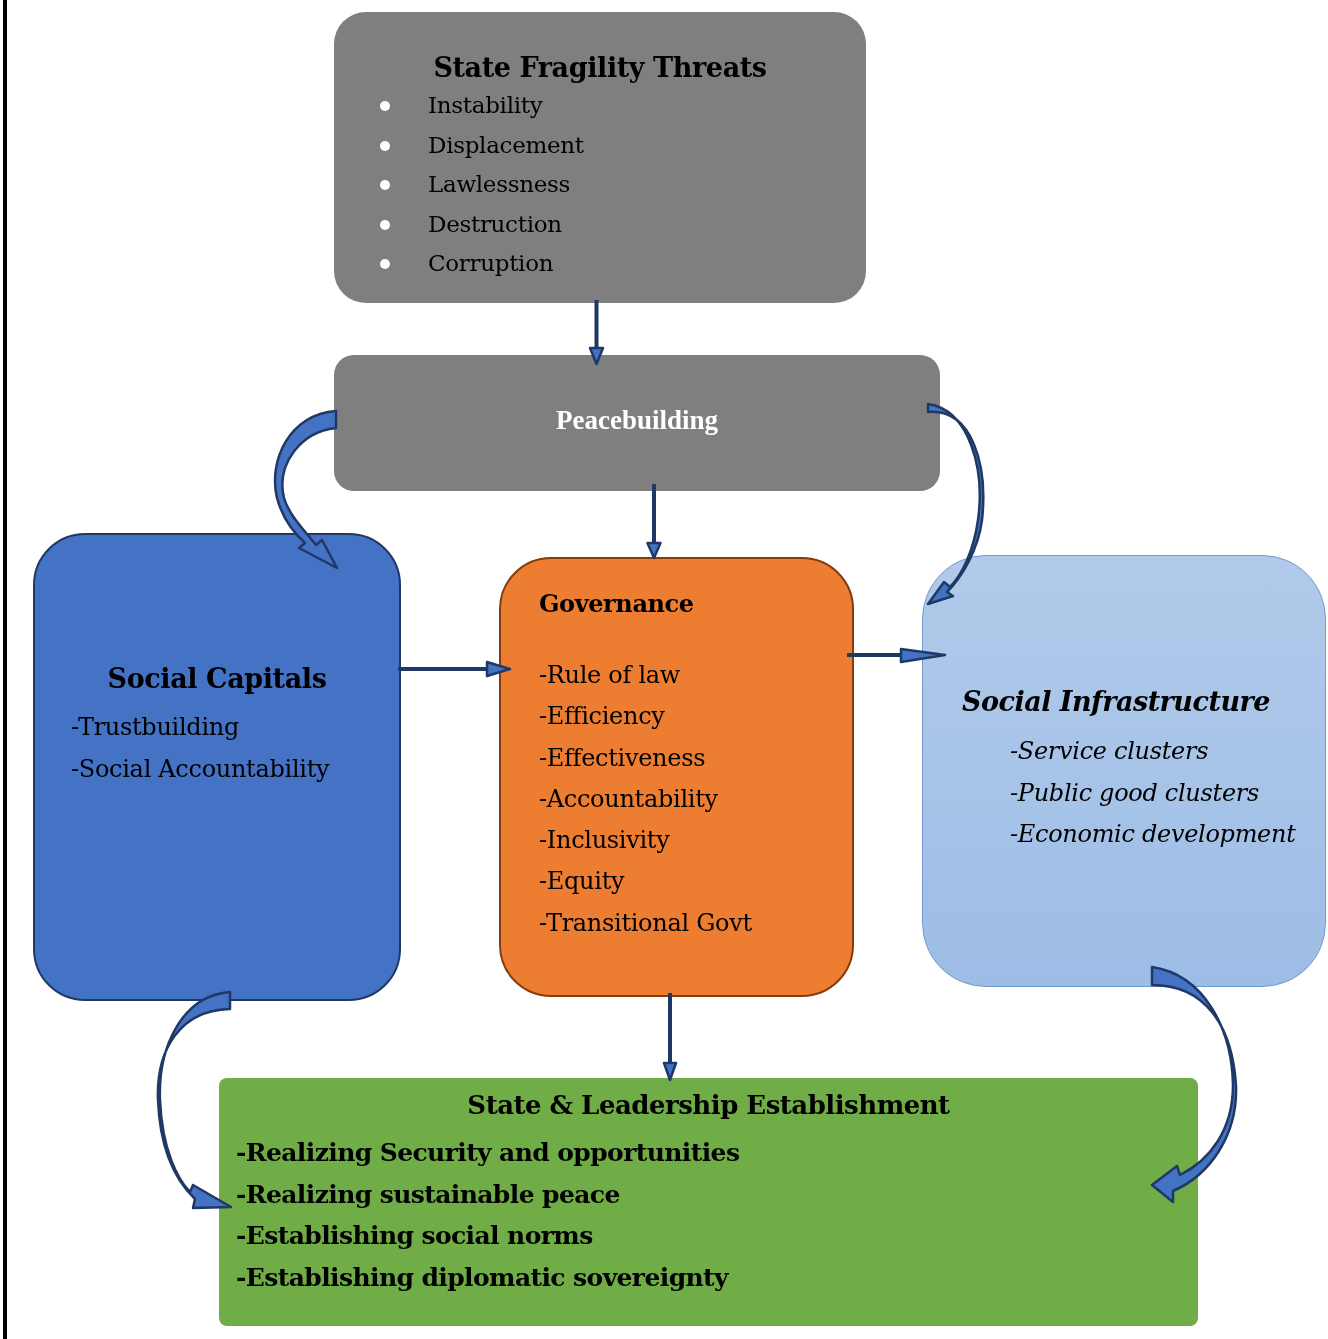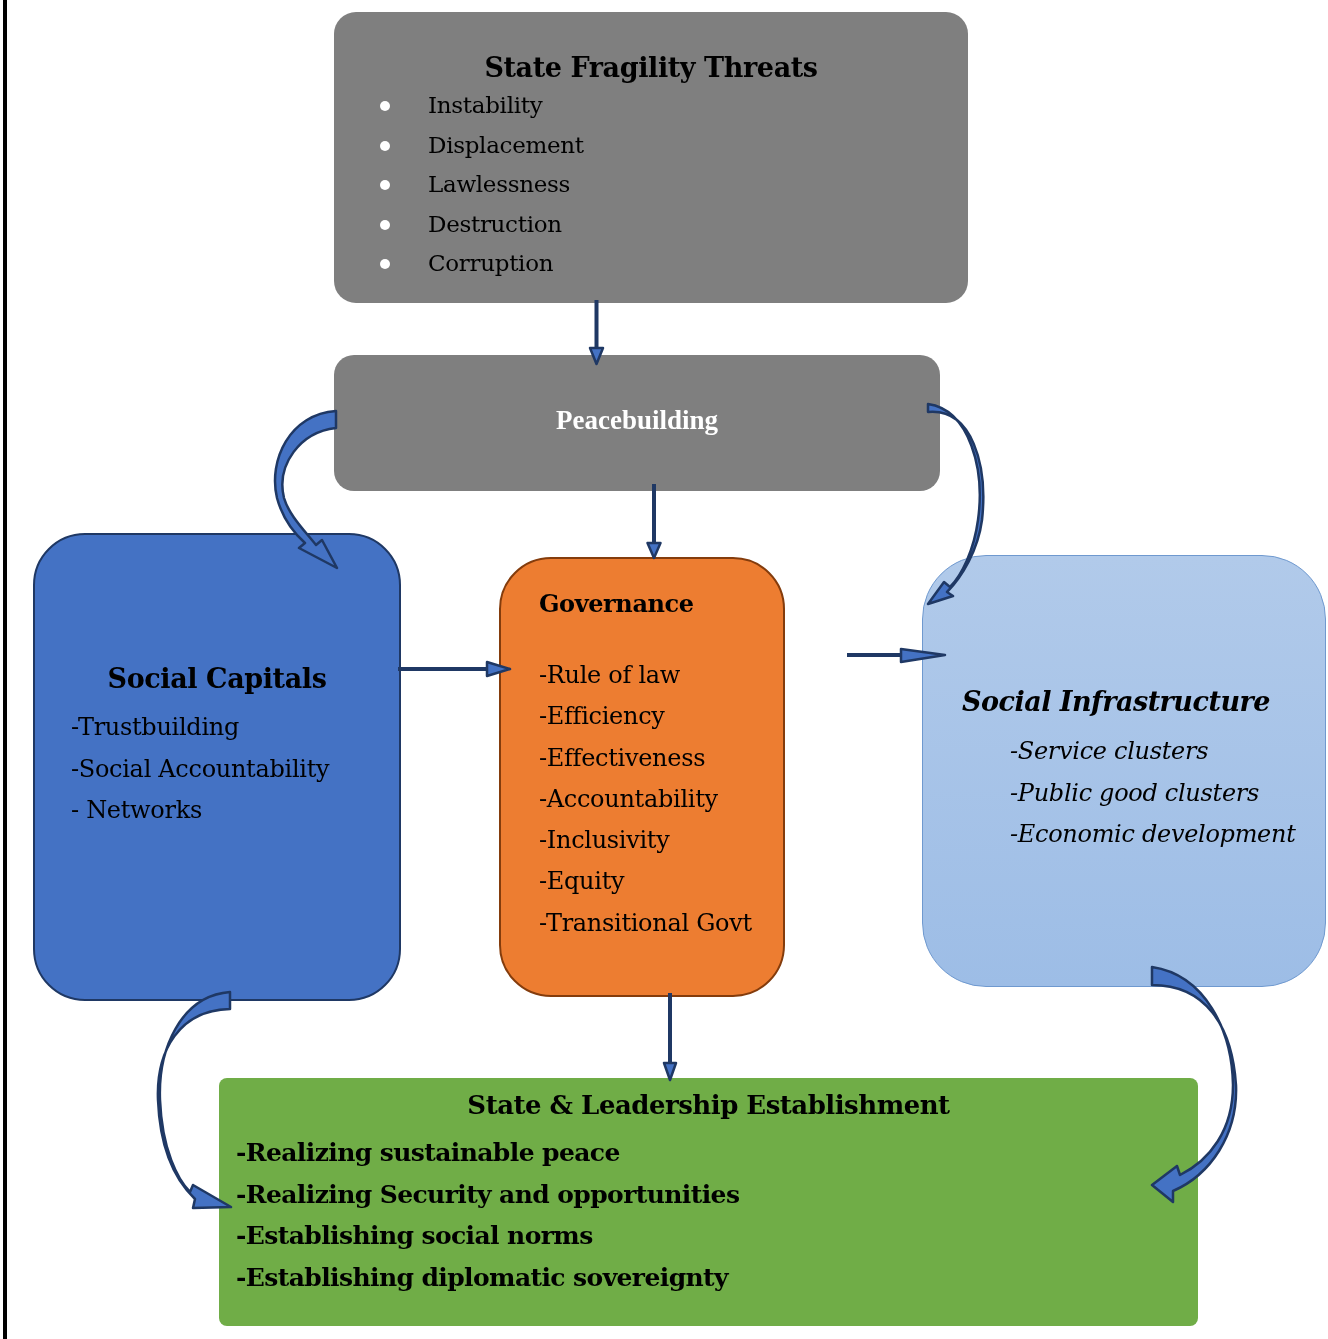--- a/index.html
+++ b/index.html
@@ -1,30 +1,30 @@
 <!DOCTYPE html>
 <html><head>
   <meta charset="utf-8">
   <style>
     html, body { margin: 0; padding: 0; background: #ffffff; }
     body { width: 1328px; height: 1339px; position: relative; overflow: hidden; }
     .page-border { position: absolute; left: 3px; top: 0; width: 4px; height: 1339px; background: #000; }
     .box { position: absolute; box-sizing: border-box; color: #000; font-family: "DejaVu Serif", "Liberation Serif", serif; }
-    .threats { left: 334px; top: 12px; width: 634px; height: 291px; background: #7f7f7f; border-radius: 22px; }
+    .threats { left: 334px; top: 12px; width: 532px; height: 291px; background: #7f7f7f; border-radius: 32px; }
     .threats .title { position: absolute; left: 0; right: 0; top: 40px; text-align: center; font-weight: bold; font-size: 27px; letter-spacing: -0.4px; }
     .threats ul { position: absolute; left: 40px; top: 74px; margin: 0; padding: 0; list-style: none; }
     .threats li { height: 39.6px; line-height: 39.6px; font-size: 23px; position: relative; padding-left: 54px; letter-spacing: -0.3px; }
     .threats li .bullet { position: absolute; left: 6px; top: 15px; width: 10px; height: 10px; border-radius: 50%; background: #fff; }
     .peace { left: 334px; top: 355px; width: 606px; height: 136px; background: #7f7f7f; border-radius: 20px; }
     .peace .title { position: absolute; left: 0; right: 0; top: 50px; text-align: center; color: #fff; font-weight: bold; font-size: 27px; font-family: "Liberation Serif", serif; }
     .social-cap { left: 33px; top: 533px; width: 368px; height: 468px; background: #4472c4; border: 2px solid #1f3864; border-radius: 52px; }
     .social-cap .title { position: absolute; left: 0; right: 0; top: 128px; text-align: center; font-weight: bold; font-size: 27px; letter-spacing: -0.4px; }
     .social-cap ul { position: absolute; left: 36px; top: 172px; margin: 0; padding: 0; list-style: none; }
     .social-cap li { height: 41.5px; line-height: 41.5px; font-size: 24px; letter-spacing: -0.3px; white-space: nowrap; }
-    .gov { left: 499px; top: 557px; width: 286px; height: 440px; background: #ed7d31; border: 2px solid #843c0c; border-radius: 52px; }
+    .gov { left: 499px; top: 557px; width: 355px; height: 440px; background: #ed7d31; border: 2px solid #843c0c; border-radius: 52px; }
     .gov .title { position: absolute; left: 38px; top: 30px; font-weight: bold; font-size: 24px; letter-spacing: -0.4px; }
     .gov ul { position: absolute; left: 38px; top: 96px; margin: 0; padding: 0; list-style: none; }
     .gov li { height: 41.3px; line-height: 41.3px; font-size: 24px; letter-spacing: -0.3px; white-space: nowrap; }
     .infra { left: 922px; top: 555px; width: 404px; height: 432px; background: linear-gradient(#b1caea, #9dbde6); border: 1px solid #6f99cf; border-radius: 64px; font-style: italic; }
     .infra .title { position: absolute; left: 39px; top: 130px; font-weight: bold; font-size: 27px; letter-spacing: -0.5px; white-space: nowrap; }
     .infra ul { position: absolute; left: 39px; top: 175px; margin: 0; padding: 0; list-style: none; }
     .infra li { height: 41.5px; line-height: 41.5px; font-size: 24px; letter-spacing: -0.3px; white-space: nowrap; margin-left: 48px; }
     .state { left: 219px; top: 1078px; width: 979px; height: 248px; background: #70ad47; border-radius: 8px; }
     .state .title { position: absolute; left: 0; right: 0; top: 12px; text-align: center; font-weight: bold; font-size: 26px; letter-spacing: -0.5px; }
     .state ul { position: absolute; left: 17px; top: 54px; margin: 0; padding: 0; list-style: none; }
@@ -49,21 +49,20 @@
 
 <div class="box peace">
   <div class="title">Peacebuilding</div>
 </div>
 
 <div class="box social-cap">
   <div class="title">Social Capitals</div>
   <ul>
     <li>-Trustbuilding</li>
     <li>-Social Accountability</li>
-    <li>- Networks</li>
   </ul>
 </div>
 
 <div class="box gov">
   <div class="title">Governance</div>
   <ul>
     <li>-Rule of law</li>
     <li>-Efficiency</li>
     <li>-Effectiveness</li>
     <li>-Accountability</li>
@@ -78,22 +77,22 @@
   <ul>
     <li>-Service clusters</li>
     <li>-Public good clusters</li>
     <li>-Economic development</li>
   </ul>
 </div>
 
 <div class="box state">
   <div class="title">State &amp; Leadership Establishment</div>
   <ul>
+    <li>-Realizing Security and opportunities</li>
     <li>-Realizing sustainable peace</li>
-    <li>-Realizing Security and opportunities</li>
     <li>-Establishing social norms</li>
     <li>-Establishing diplomatic sovereignty</li>
   </ul>
 </div>
 
 <svg class="arrows" viewBox="0 0 1328 1339">
   <g fill="#4472c4" stroke="#1f3864" stroke-width="2.5" stroke-linejoin="round">
 
     <g>
       <rect x="594.5" y="300" width="4" height="50" fill="#1f3864" stroke="none"></rect>

